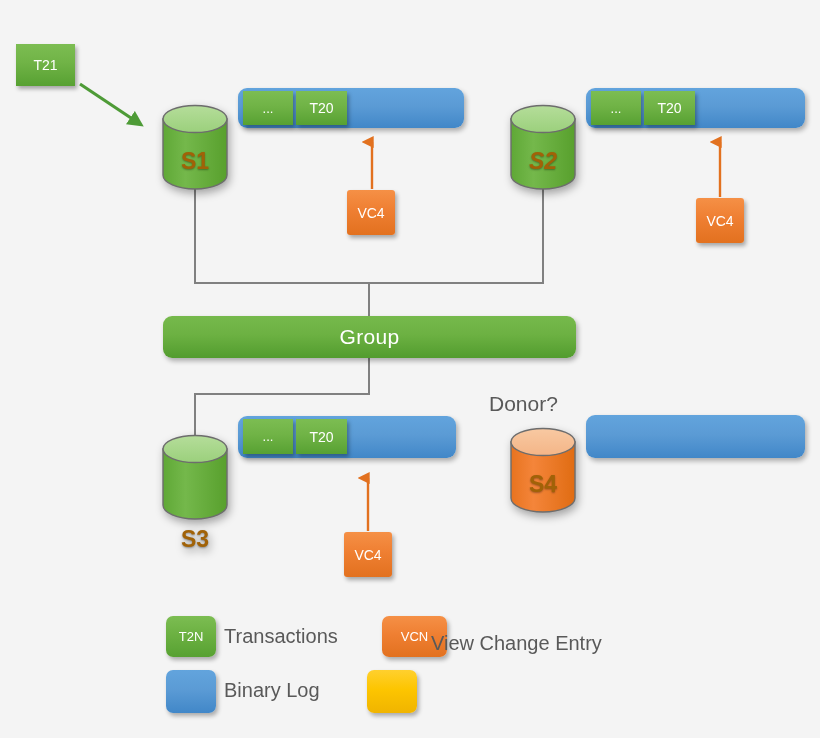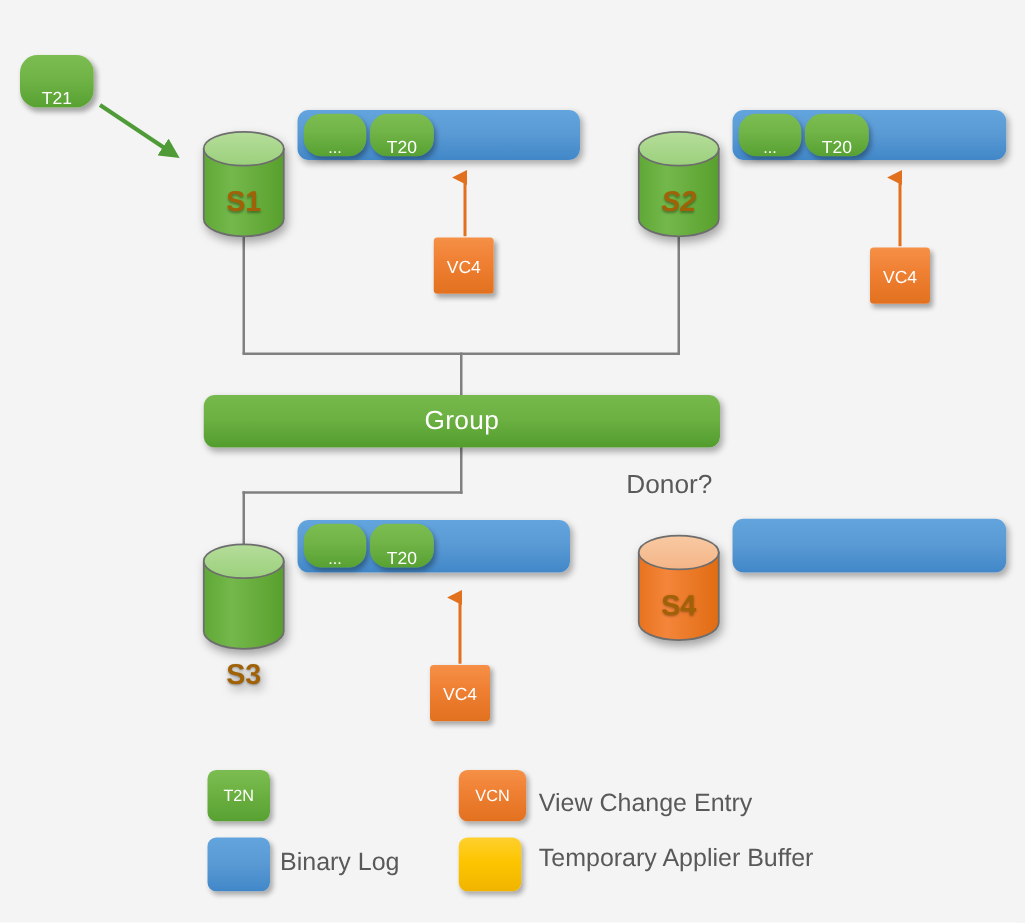--- a/index.html
+++ b/index.html
@@ -26,26 +26,26 @@
   }
   .bar-blue {
     background: linear-gradient(to bottom, #62a4dd 0%, #5b9bd5 45%, #4187c8 100%);
   }
   .bar-green {
     background: linear-gradient(to bottom, #76b94c 0%, #6cb142 45%, #529c2e 100%);
   }
 
   .txblock {
     position: absolute;
-    border-radius: 14px;
+    border-radius: 0;
     background: linear-gradient(to bottom, #7cbd52 0%, #70b346 45%, #57a132 100%);
     box-shadow: 2px 3px 4px rgba(0,0,0,0.32);
     box-sizing: border-box;
     display: flex;
-    align-items: flex-end;
+    align-items: center;
     justify-content: center;
     color: #ffffff;
     font-size: 14px;
   }
 
   .vcblock {
     position: absolute;
     border-radius: 3px;
     background: linear-gradient(to bottom, #f59046 0%, #ef7f32 45%, #e2711f 100%);
     box-shadow: 2px 3px 4px rgba(0,0,0,0.32);
@@ -246,21 +246,21 @@
       <marker id="oArrow3" markerWidth="5" markerHeight="5" refX="2.5" refY="4.3" orient="auto">
         <path d="M0,5 L2.5,0 L5,5 z" fill="#e2711f"></path>
       </marker>
     </defs>
     <line x1="7" y1="59" x2="7" y2="6" stroke="#e2711f" stroke-width="2.4" marker-end="url(#oArrow3)"></line>
   </svg>
   <div class="vcblock" style="left:344px; top:532px; width:48px; height:45px;">
     <span>VC4</span>
   </div>
 
-  <div class="plain-label" style="left:489px; top:376px;margin-left:12px;">Donor?</div>
+  <div class="plain-label" style="left:489px; top:392px;">Donor?</div>
 
   <div class="cyl" style="left:509px; top:427px; width:68px; height:86px;">
     <svg width="68" height="86" viewBox="0 0 68 86">
       <defs>
         <linearGradient id="cylBodyO" x1="0" y1="0" x2="1" y2="0">
           <stop offset="0%" stop-color="#e8731f"></stop>
           <stop offset="35%" stop-color="#f4853a"></stop>
           <stop offset="100%" stop-color="#e06c12"></stop>
         </linearGradient>
         <linearGradient id="cylTopO" x1="0" y1="0" x2="0" y2="1">
@@ -272,29 +272,29 @@
       <ellipse cx="34" cy="15" rx="32" ry="13.5" fill="url(#cylTopO)" stroke="#6d6d6d" stroke-width="1.4"></ellipse>
     </svg>
     <div class="cyl-label" style="top:44px;">S4</div>
   </div>
 
   <div class="bar bar-blue" style="left:586px; top:415px; width:219px; height:43px;"></div>
 
   <div class="legend-swatch sw-green" style="left:166px; top:616px; width:50px; height:41px;">
     <span>T2N</span>
   </div>
+  <div class="legend-text" style="left:224px; top:625px;">Transactions</div>
 
   <div class="legend-swatch sw-blue" style="left:166px; top:670px; width:50px; height:43px;">
     <span></span>
   </div>
   <div class="legend-text" style="left:224px; top:679px;">Binary Log</div>
 
-  <div class="legend-swatch sw-orange" style="left:367px; top:616px; width:54px; height:41px;">
+  <div class="legend-swatch sw-orange" style="left:382px; top:616px; width:65px; height:41px;">
     <span>VCN</span>
   </div>
   <div class="legend-text" style="left:431px; top:632px;">View Change Entry</div>
 
   <div class="legend-swatch sw-yellow" style="left:367px; top:670px; width:50px; height:43px;">
     <span></span>
   </div>
-  <div class="legend-text" style="left:431px; top:676px;">Temporary Applier Buffer</div>
 
 </div>
 
 </body></html>

